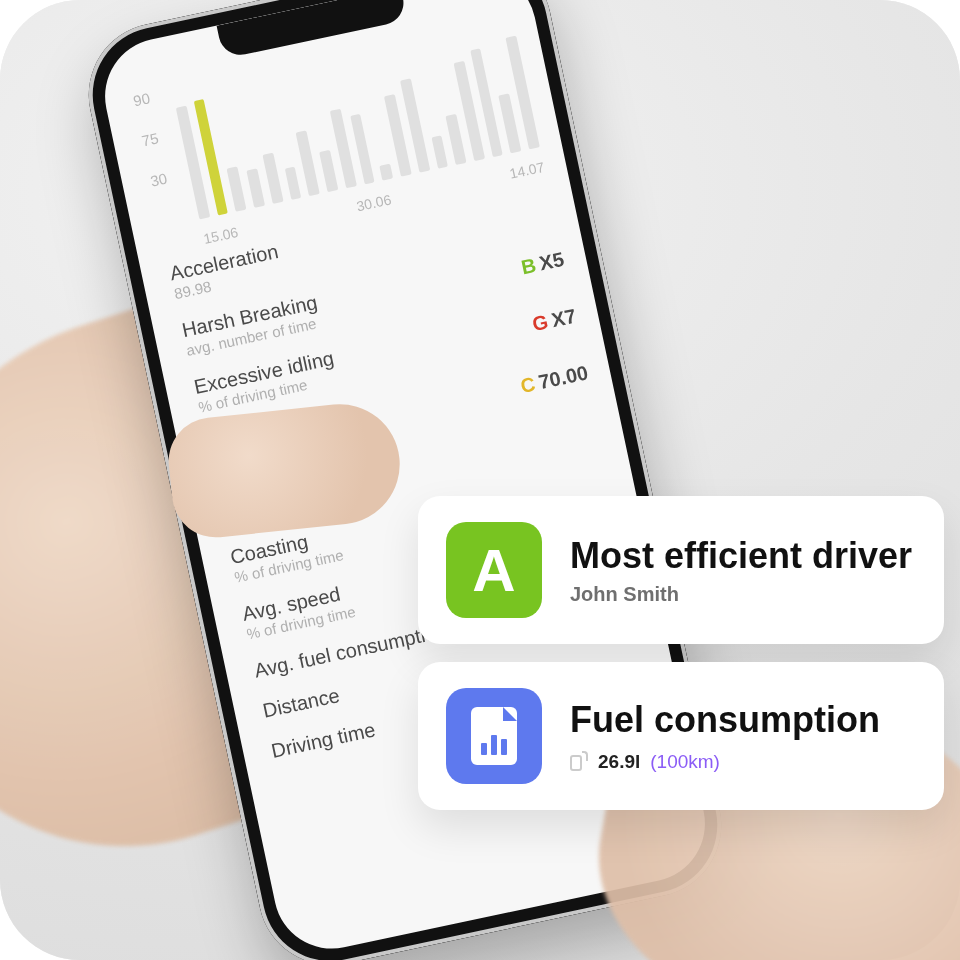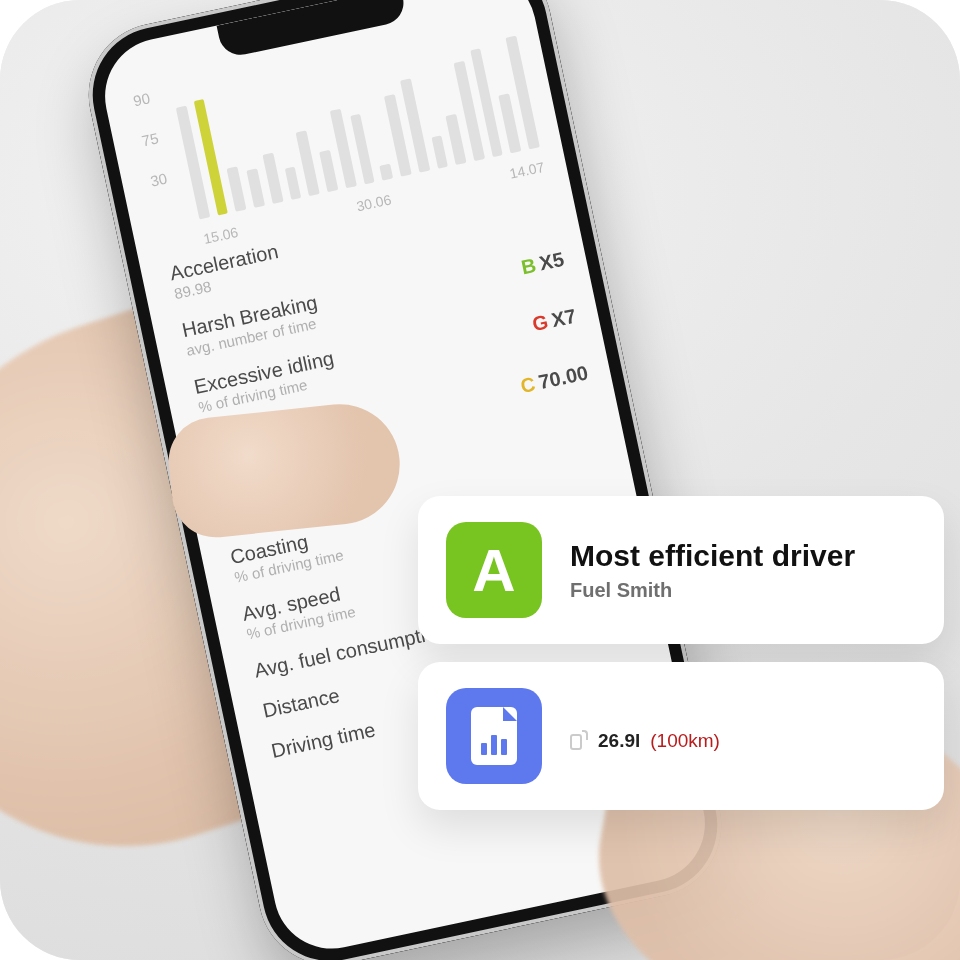--- a/index.html
+++ b/index.html
@@ -131,26 +131,26 @@
     display: flex; align-items: center; gap: 28px;
   }
   .badge {
     width: 96px; height: 96px; border-radius: 20px;
     display: flex; align-items: center; justify-content: center;
     flex: 0 0 96px;
   }
   .badge.green { background: #78c421; color: #fff; font-size: 60px; font-weight: 800; }
   .badge.blue  { background: #5e79ee; }
   .card .body { flex: 1; }
-  .card h3 { font-size: 30px; font-weight: 700; color: #111; margin-bottom: 6px; }
+  .card h3 { font-size: 36px; font-weight: 700; color: #111; margin-bottom: 6px; }
   .card .line2 { font-size: 20px; color: #6f6f6f; font-weight: 600; }
   .card .line2 .muted { color: #9c9c9c; font-weight: 500; }
   .card .line3 { margin-top: 10px; display: flex; align-items: center; gap: 10px; font-size: 19px; }
   .card .line3 .val { font-weight: 700; color: #222; text-align: center; }
-  .card .line3 .paren { color: #b91c1c; }
+  .card .line3 .paren { color: #8b5cf6; }
   
   .file-icon {
     position: relative; width: 46px; height: 58px;
     background: #fff; border-radius: 6px;
   }
   .file-icon::after {
     content: ""; position: absolute; right: 0; top: 0;
     width: 14px; height: 14px; background: #5e79ee;
     clip-path: polygon(0 0, 100% 100%, 0 100%);
   }
@@ -281,35 +281,36 @@
   <div class="hand right"></div>
 
   <div class="cards">
 
     <div class="card">
       <div class="badge green">
         <span>A</span>
       </div>
       <div class="body">
         <h3>Most efficient driver</h3>
-        <div class="line2">Fuel Smith</div>
+        <div class="line2">John Smith</div>
       </div>
     </div>
 
     <div class="card">
       <div class="badge blue">
         <div class="file-icon">
           <div class="file-bars">
               <span class="fb1"></span>
               <span class="fb2"></span>
               <span class="fb3"></span>
             </div>
         </div>
       </div>
       <div class="body">
+        <h3>Fuel consumption</h3>
         <div class="line3">
           <span class="pump-icon">
             <span class="tank"></span>
               <span class="nozzle"></span>
           </span>
           <span class="val">26.9l</span>
           <span class="paren">(100km)</span>
         </div>
       </div>
     </div>

